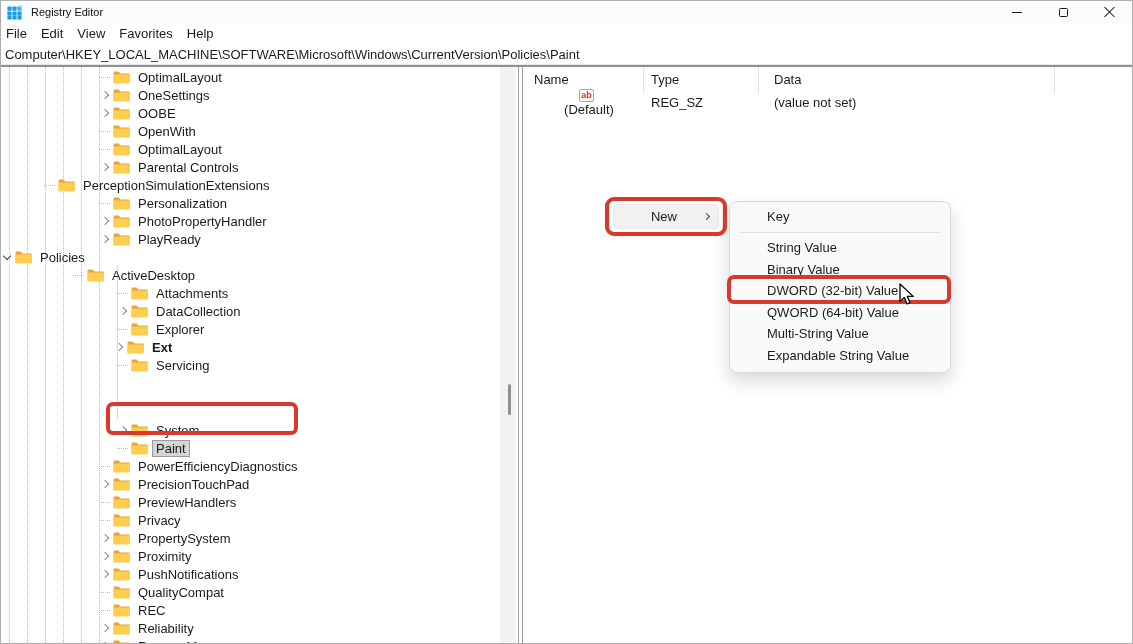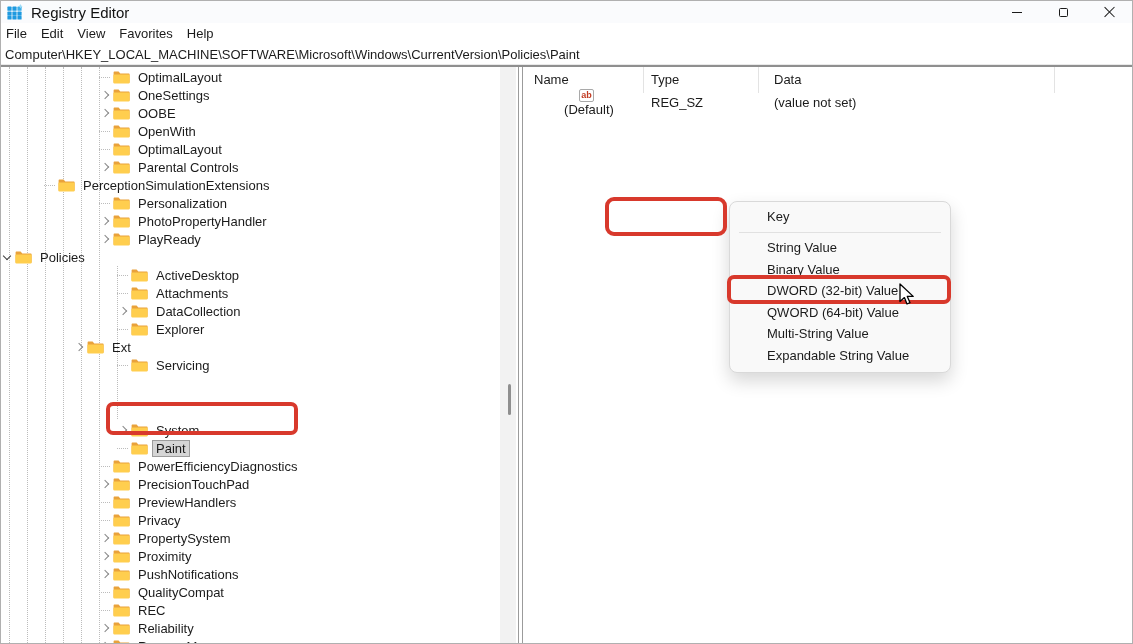--- a/index.html
+++ b/index.html
@@ -6,21 +6,21 @@
   html,body { background:#e8e8e8; }
   body { font-family:"Liberation Sans", sans-serif; }
   .win {
     position:relative; width:1133px; height:644px; background:#fff;
     border:1px solid #b0b0b0; overflow:hidden; color:#1b1b1b; font-size:13px;
   }
   
   .titlebar { position:absolute; left:0; top:0; right:0; height:22px;
     background:#fafbfd; display:flex; align-items:center; }
   .app-icon { margin:0 8px 0 6px; width:16px; height:16px; flex:none; }
-  .title-text { font-size:15px; color:#111; }
+  .title-text { font-size:11px; color:#111; }
   .ctl-group { margin-left:auto; display:flex; height:100%; }
   .ctl { width:46px; height:100%; display:flex; align-items:center; justify-content:center; cursor:default; }
   .ic-min { width:10px; height:1px; background:#1a1a1a; }
   .ic-max { width:9px; height:9px; border:1px solid #1a1a1a; border-radius:1.5px; }
   .ic-close { position:relative; width:12px; height:12px; }
   .ic-close::before,.ic-close::after { content:""; position:absolute; left:5.5px; top:-1px; width:1.2px; height:14px; background:#1a1a1a; }
   .ic-close::before { transform:rotate(45deg); } .ic-close::after { transform:rotate(-45deg); }
   
   .menubar { position:absolute; left:0; top:22px; right:0; height:22px; background:#fff;
     display:flex; align-items:center; padding-left:5px; gap:0; }
@@ -218,21 +218,21 @@
     <span class="lbl">PlayReady</span>
   </div>
           <div class="trow" style="">
     <span class="chev open"></span>
     <svg class="folder" width="17" height="13" viewBox="0 0 17 13">
       <path d="M1.4 0.5 h4.2 l1.7 1.9 h8.3 c0.6 0 1 0.4 1 1 V11 c0 0.6 -0.4 1 -1 1 h-14 c-0.6 0 -1 -0.4 -1 -1 V1.5 c0 -0.6 0.4 -1 1 -1 z" fill="#E9A23B"></path>
       <rect x="0.4" y="3.6" width="16.2" height="8.9" rx="1" fill="#FFCE4E"></rect>
     </svg>
     <span class="lbl">Policies</span>
   </div>
-          <div class="trow" style="padding-left: 116px; align-items: center;">
+          <div class="trow" style="padding-left: 72px; align-items: center;">
     <span class="chev stub"></span>
     <svg class="folder" width="17" height="13" viewBox="0 0 17 13">
       <path d="M1.4 0.5 h4.2 l1.7 1.9 h8.3 c0.6 0 1 0.4 1 1 V11 c0 0.6 -0.4 1 -1 1 h-14 c-0.6 0 -1 -0.4 -1 -1 V1.5 c0 -0.6 0.4 -1 1 -1 z" fill="#E9A23B"></path>
       <rect x="0.4" y="3.6" width="16.2" height="8.9" rx="1" fill="#FFCE4E"></rect>
     </svg>
     <span class="lbl">ActiveDesktop</span>
   </div>
           <div class="trow" style="padding-left: 116px;">
     <span class="chev stub"></span>
     <svg class="folder" width="17" height="13" viewBox="0 0 17 13">
@@ -250,21 +250,21 @@
     <span class="lbl">DataCollection</span>
   </div>
           <div class="trow" style="padding-left: 116px;">
     <span class="chev stub"></span>
     <svg class="folder" width="17" height="13" viewBox="0 0 17 13">
       <path d="M1.4 0.5 h4.2 l1.7 1.9 h8.3 c0.6 0 1 0.4 1 1 V11 c0 0.6 -0.4 1 -1 1 h-14 c-0.6 0 -1 -0.4 -1 -1 V1.5 c0 -0.6 0.4 -1 1 -1 z" fill="#E9A23B"></path>
       <rect x="0.4" y="3.6" width="16.2" height="8.9" rx="1" fill="#FFCE4E"></rect>
     </svg>
     <span class="lbl">Explorer</span>
   </div>
-          <div class="trow" style="padding-left: 72px;">
+          <div class="trow" style="padding-left: 112px; font-weight: bold;">
     <span class="chev"></span>
     <svg class="folder" width="17" height="13" viewBox="0 0 17 13">
       <path d="M1.4 0.5 h4.2 l1.7 1.9 h8.3 c0.6 0 1 0.4 1 1 V11 c0 0.6 -0.4 1 -1 1 h-14 c-0.6 0 -1 -0.4 -1 -1 V1.5 c0 -0.6 0.4 -1 1 -1 z" fill="#E9A23B"></path>
       <rect x="0.4" y="3.6" width="16.2" height="8.9" rx="1" fill="#FFCE4E"></rect>
     </svg>
     <span class="lbl">Ext</span>
   </div>
           <div class="trow" style="padding-left: 116px;">
     <span class="chev stub"></span>
     <svg class="folder" width="17" height="13" viewBox="0 0 17 13">
@@ -404,20 +404,26 @@
       <span class="ab">ab</span>
       <span>(Default)</span>
     </span>
     <span class="cell c-type">REG_SZ</span>
     <span class="cell c-data">(value not set)</span>
   </div>
         </div>
     </div>
   </div>
 
+  <div class="new-menu">
+    <div class="new-item">
+      <span class="nlabel">New</span>
+      <span class="msub-arrow"></span>
+    </div>
+  </div>
 
   <div class="submenu" id="submenu">
       <div class="smi first">Key</div>
       <div class="msep"></div>
       <div class="smi">String Value</div>
       <div class="smi">Binary Value</div>
       <div class="smi">DWORD (32-bit) Value</div>
       <div class="smi">QWORD (64-bit) Value</div>
       <div class="smi">Multi-String Value</div>
       <div class="smi">Expandable String Value</div>

